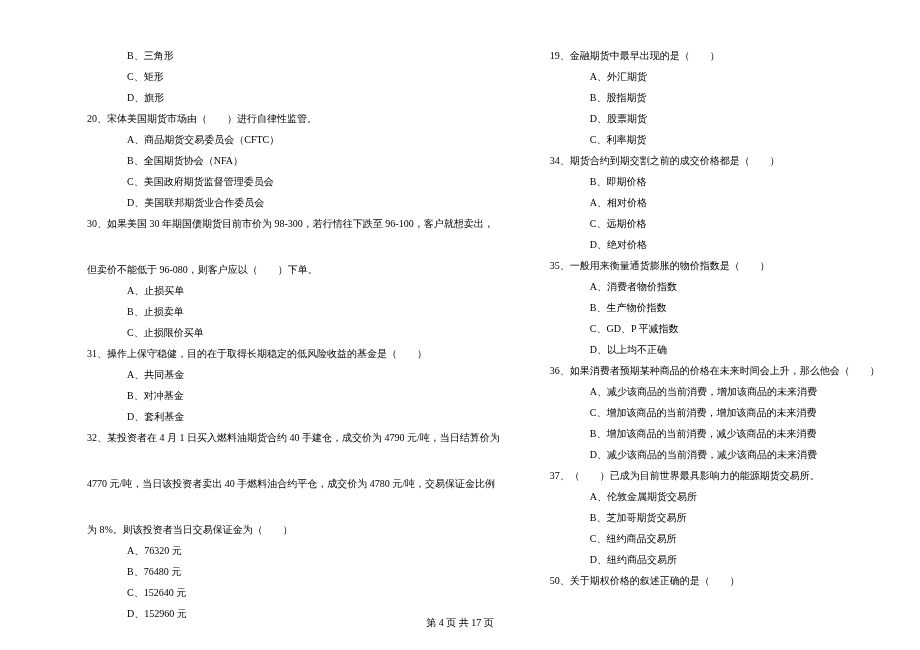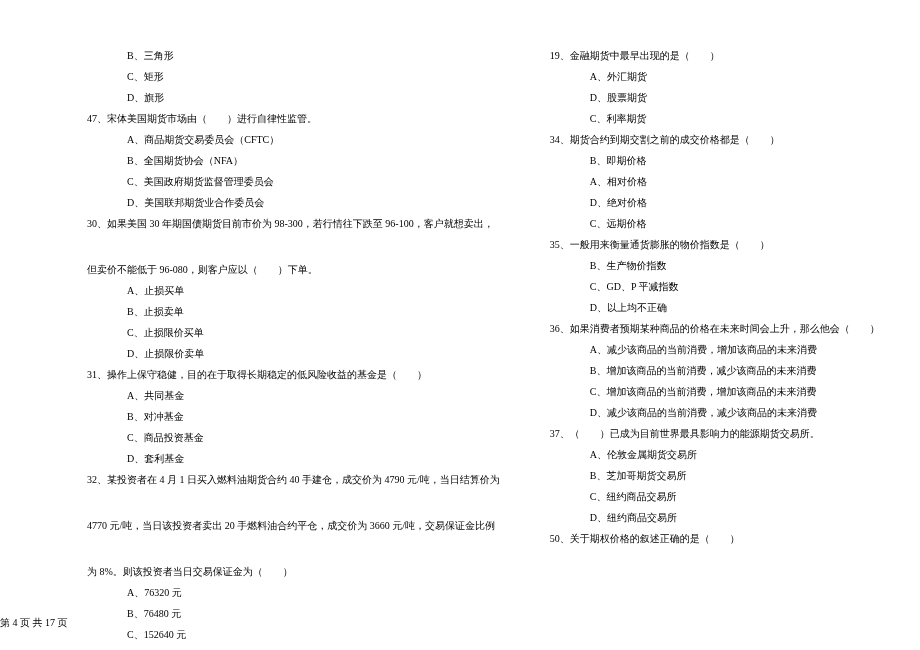--- a/index.html
+++ b/index.html
@@ -36,81 +36,82 @@
       padding-left: 20px;
     }
     .indent-continuation {
       padding-left: 20px;
       margin-top: 25px;
     }
     .footer {
       position: absolute;
       bottom: 20px;
       width: 100%;
+      text-align: center;
       font-size: 10px;
     }
   </style>
 </head>
 <body>
 
 <div class="page-container">
   <div class="column">
     <div class="line indent-option">B、三角形</div>
     <div class="line indent-option">C、矩形</div>
     <div class="line indent-option">D、旗形</div>
 
-    <div class="line indent-question">47、宋体美国期货市场由（　　）进行自律性监管。</div>
+    <div class="line indent-question">20、宋体美国期货市场由（　　）进行自律性监管。</div>
     <div class="line indent-option">A、商品期货交易委员会（CFTC）</div>
     <div class="line indent-option">B、全国期货协会（NFA）</div>
     <div class="line indent-option">C、美国政府期货监督管理委员会</div>
     <div class="line indent-option">D、美国联邦期货业合作委员会</div>
 
     <div class="line indent-question">30、如果美国 30 年期国债期货目前市价为 98-300，若行情往下跌至 96-100，客户就想卖出，</div>
     <div class="line indent-continuation">但卖价不能低于 96-080，则客户应以（　　）下单。</div>
     <div class="line indent-option">A、止损买单</div>
     <div class="line indent-option">B、止损卖单</div>
     <div class="line indent-option">C、止损限价买单</div>
-    <div class="line indent-option">D、止损限价卖单</div>
 
     <div class="line indent-question">31、操作上保守稳健，目的在于取得长期稳定的低风险收益的基金是（　　）</div>
     <div class="line indent-option">A、共同基金</div>
     <div class="line indent-option">B、对冲基金</div>
-    <div class="line indent-option">C、商品投资基金</div>
     <div class="line indent-option">D、套利基金</div>
 
     <div class="line indent-question">32、某投资者在 4 月 1 日买入燃料油期货合约 40 手建仓，成交价为 4790 元/吨，当日结算价为</div>
-    <div class="line indent-continuation">4770 元/吨，当日该投资者卖出 20 手燃料油合约平仓，成交价为 3660 元/吨，交易保证金比例</div>
+    <div class="line indent-continuation">4770 元/吨，当日该投资者卖出 40 手燃料油合约平仓，成交价为 4780 元/吨，交易保证金比例</div>
     <div class="line indent-continuation">为 8%。则该投资者当日交易保证金为（　　）</div>
     <div class="line indent-option">A、76320 元</div>
     <div class="line indent-option">B、76480 元</div>
     <div class="line indent-option">C、152640 元</div>
     <div class="line indent-option">D、152960 元</div>
   </div>
 
   <div class="column">
     <div class="line indent-question">19、金融期货中最早出现的是（　　）</div>
     <div class="line indent-option">A、外汇期货</div>
+    <div class="line indent-option">B、股指期货</div>
     <div class="line indent-option">D、股票期货</div>
     <div class="line indent-option">C、利率期货</div>
 
     <div class="line indent-question">34、期货合约到期交割之前的成交价格都是（　　）</div>
     <div class="line indent-option">B、即期价格</div>
     <div class="line indent-option">A、相对价格</div>
+    <div class="line indent-option">C、远期价格</div>
     <div class="line indent-option">D、绝对价格</div>
-    <div class="line indent-option">C、远期价格</div>
 
     <div class="line indent-question">35、一般用来衡量通货膨胀的物价指数是（　　）</div>
+    <div class="line indent-option">A、消费者物价指数</div>
     <div class="line indent-option">B、生产物价指数</div>
     <div class="line indent-option">C、GD、P 平减指数</div>
     <div class="line indent-option">D、以上均不正确</div>
 
     <div class="line indent-question">36、如果消费者预期某种商品的价格在未来时间会上升，那么他会（　　）</div>
     <div class="line indent-option">A、减少该商品的当前消费，增加该商品的未来消费</div>
+    <div class="line indent-option">C、增加该商品的当前消费，增加该商品的未来消费</div>
     <div class="line indent-option">B、增加该商品的当前消费，减少该商品的未来消费</div>
-    <div class="line indent-option">C、增加该商品的当前消费，增加该商品的未来消费</div>
     <div class="line indent-option">D、减少该商品的当前消费，减少该商品的未来消费</div>
 
     <div class="line indent-question">37、（　　）已成为目前世界最具影响力的能源期货交易所。</div>
     <div class="line indent-option">A、伦敦金属期货交易所</div>
     <div class="line indent-option">B、芝加哥期货交易所</div>
     <div class="line indent-option">C、纽约商品交易所</div>
     <div class="line indent-option">D、纽约商品交易所</div>
 
     <div class="line indent-question">50、关于期权价格的叙述正确的是（　　）</div>
   </div>

